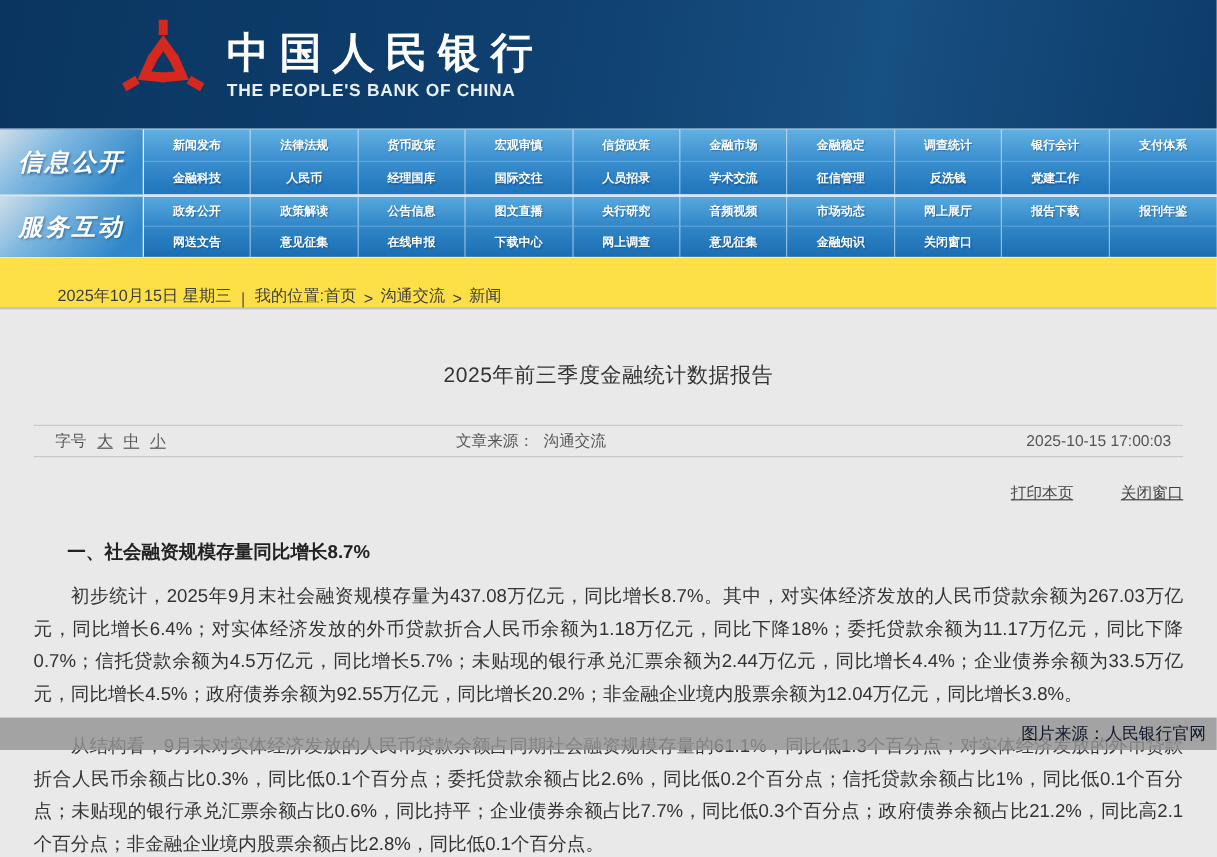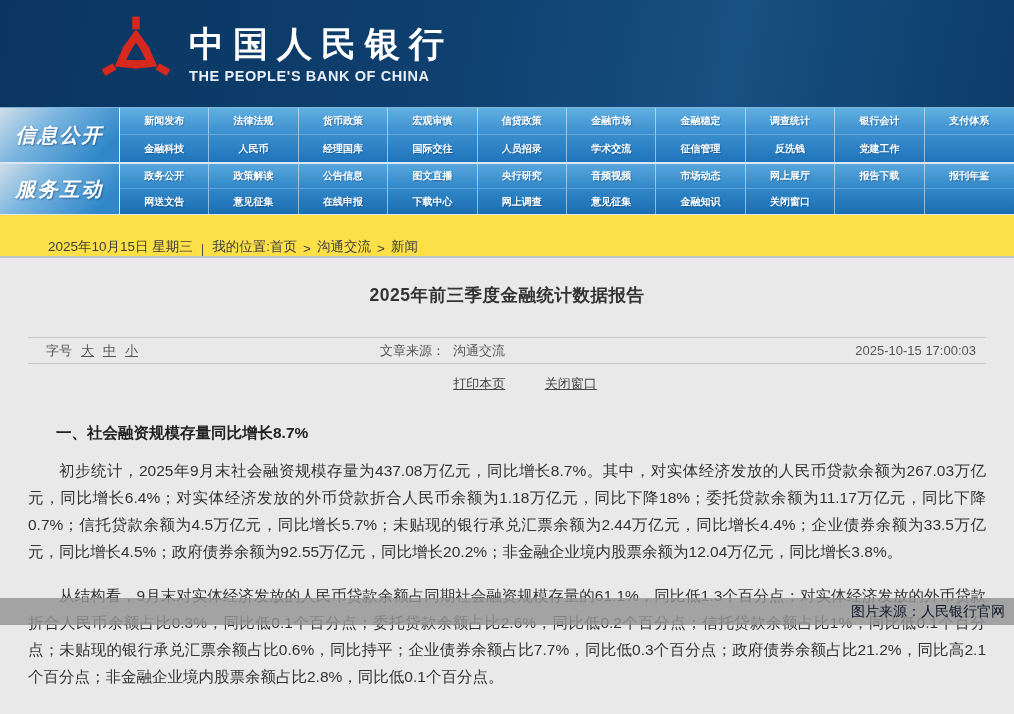--- a/index.html
+++ b/index.html
@@ -35,28 +35,28 @@
 
   
   .crumb { height:43px; background:#fde047; border-bottom:2px solid #bfc4c6; display:flex; align-items:flex-end;
            padding-left:48px; font-size:13.5px; color:#3d3d3d; }
   .crumb .sep { margin:0 8px; color:#555; }
   .crumb a { color:#3d3d3d; text-decoration:none; cursor:pointer; }
   .crumb .gt { margin:0 6px; }
 
   
   .content { position:relative; height:456px; background:#e9e9e9; }
-  .title { padding-top:25px; text-align:center; font-size:17.5px; font-weight:bold; color:#333; letter-spacing:0.5px; }
+  .title { padding-top:42px; text-align:center; font-size:17.5px; font-weight:normal; color:#333; letter-spacing:0.5px; }
   .meta { position:relative; margin:30px 28px 0; height:27px; border-top:1px solid #c9c9c9; border-bottom:1px solid #c9c9c9;
           font-size:13px; color:#555; }
   .meta-left { position:absolute; left:18px; top:0; height:100%; display:flex; align-items:center; gap:9px;text-align:center; }
   .meta-left a { color:#555; text-decoration:underline; cursor:pointer; }
   .meta-src { position:absolute; left:352px; top:0; height:100%; display:flex; align-items:center; gap:8px; }
   .meta-time { position:absolute; right:10px; top:0; height:100%; display:flex; align-items:center; }
-  .actions { margin:8px 28px 0; text-align:center; font-size:13px; line-height:24px; }
+  .actions { margin:18px 28px 0; text-align:right; font-size:13px; line-height:24px; }
   .actions a { color:#444; text-decoration:underline; margin-left:36px; cursor:pointer; }
   .sec { margin:27px 28px 0 56px; font-size:15.5px; font-weight:bold; color:#222; }
   .para { margin:13px 28px 0; text-indent:2em; font-size:15.5px; line-height:27px; color:#333; text-align:justify; }
   .para + .para { margin-top:17px; }
 
   
   .caption-bar { position:absolute; left:0; right:0; bottom:17px; height:27px;
                  background:rgba(148,148,148,0.82); display:flex; align-items:center; justify-content:flex-end;
                  padding-right:9px; color:#0f172a; font-size:14px; }
 </style>

